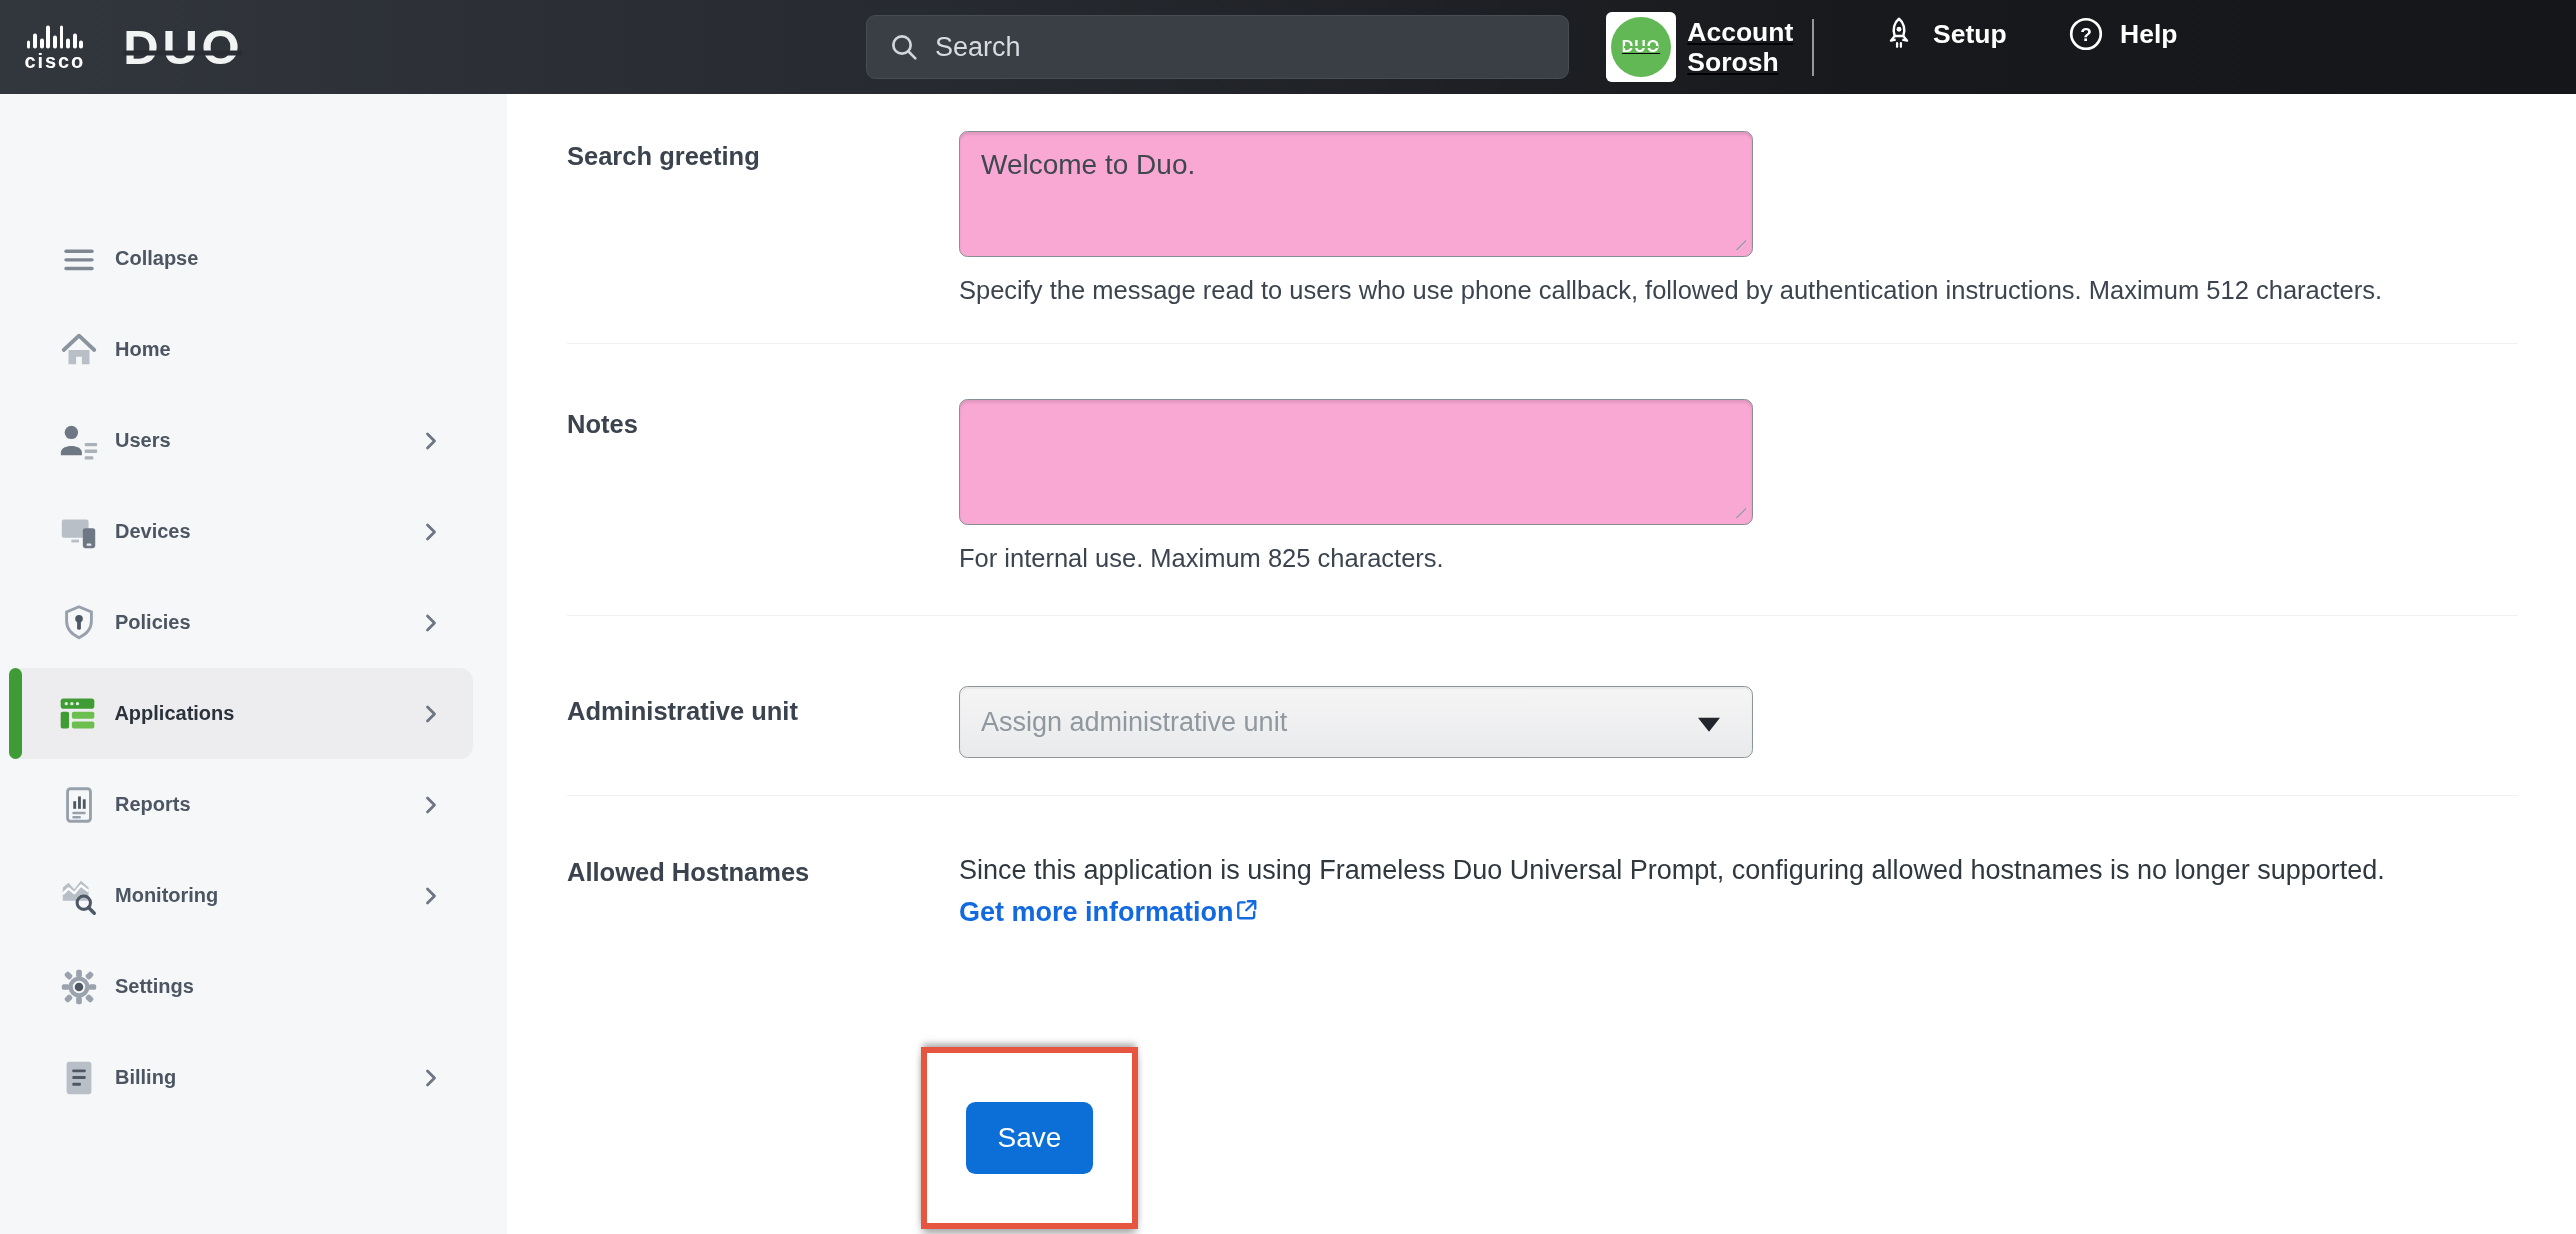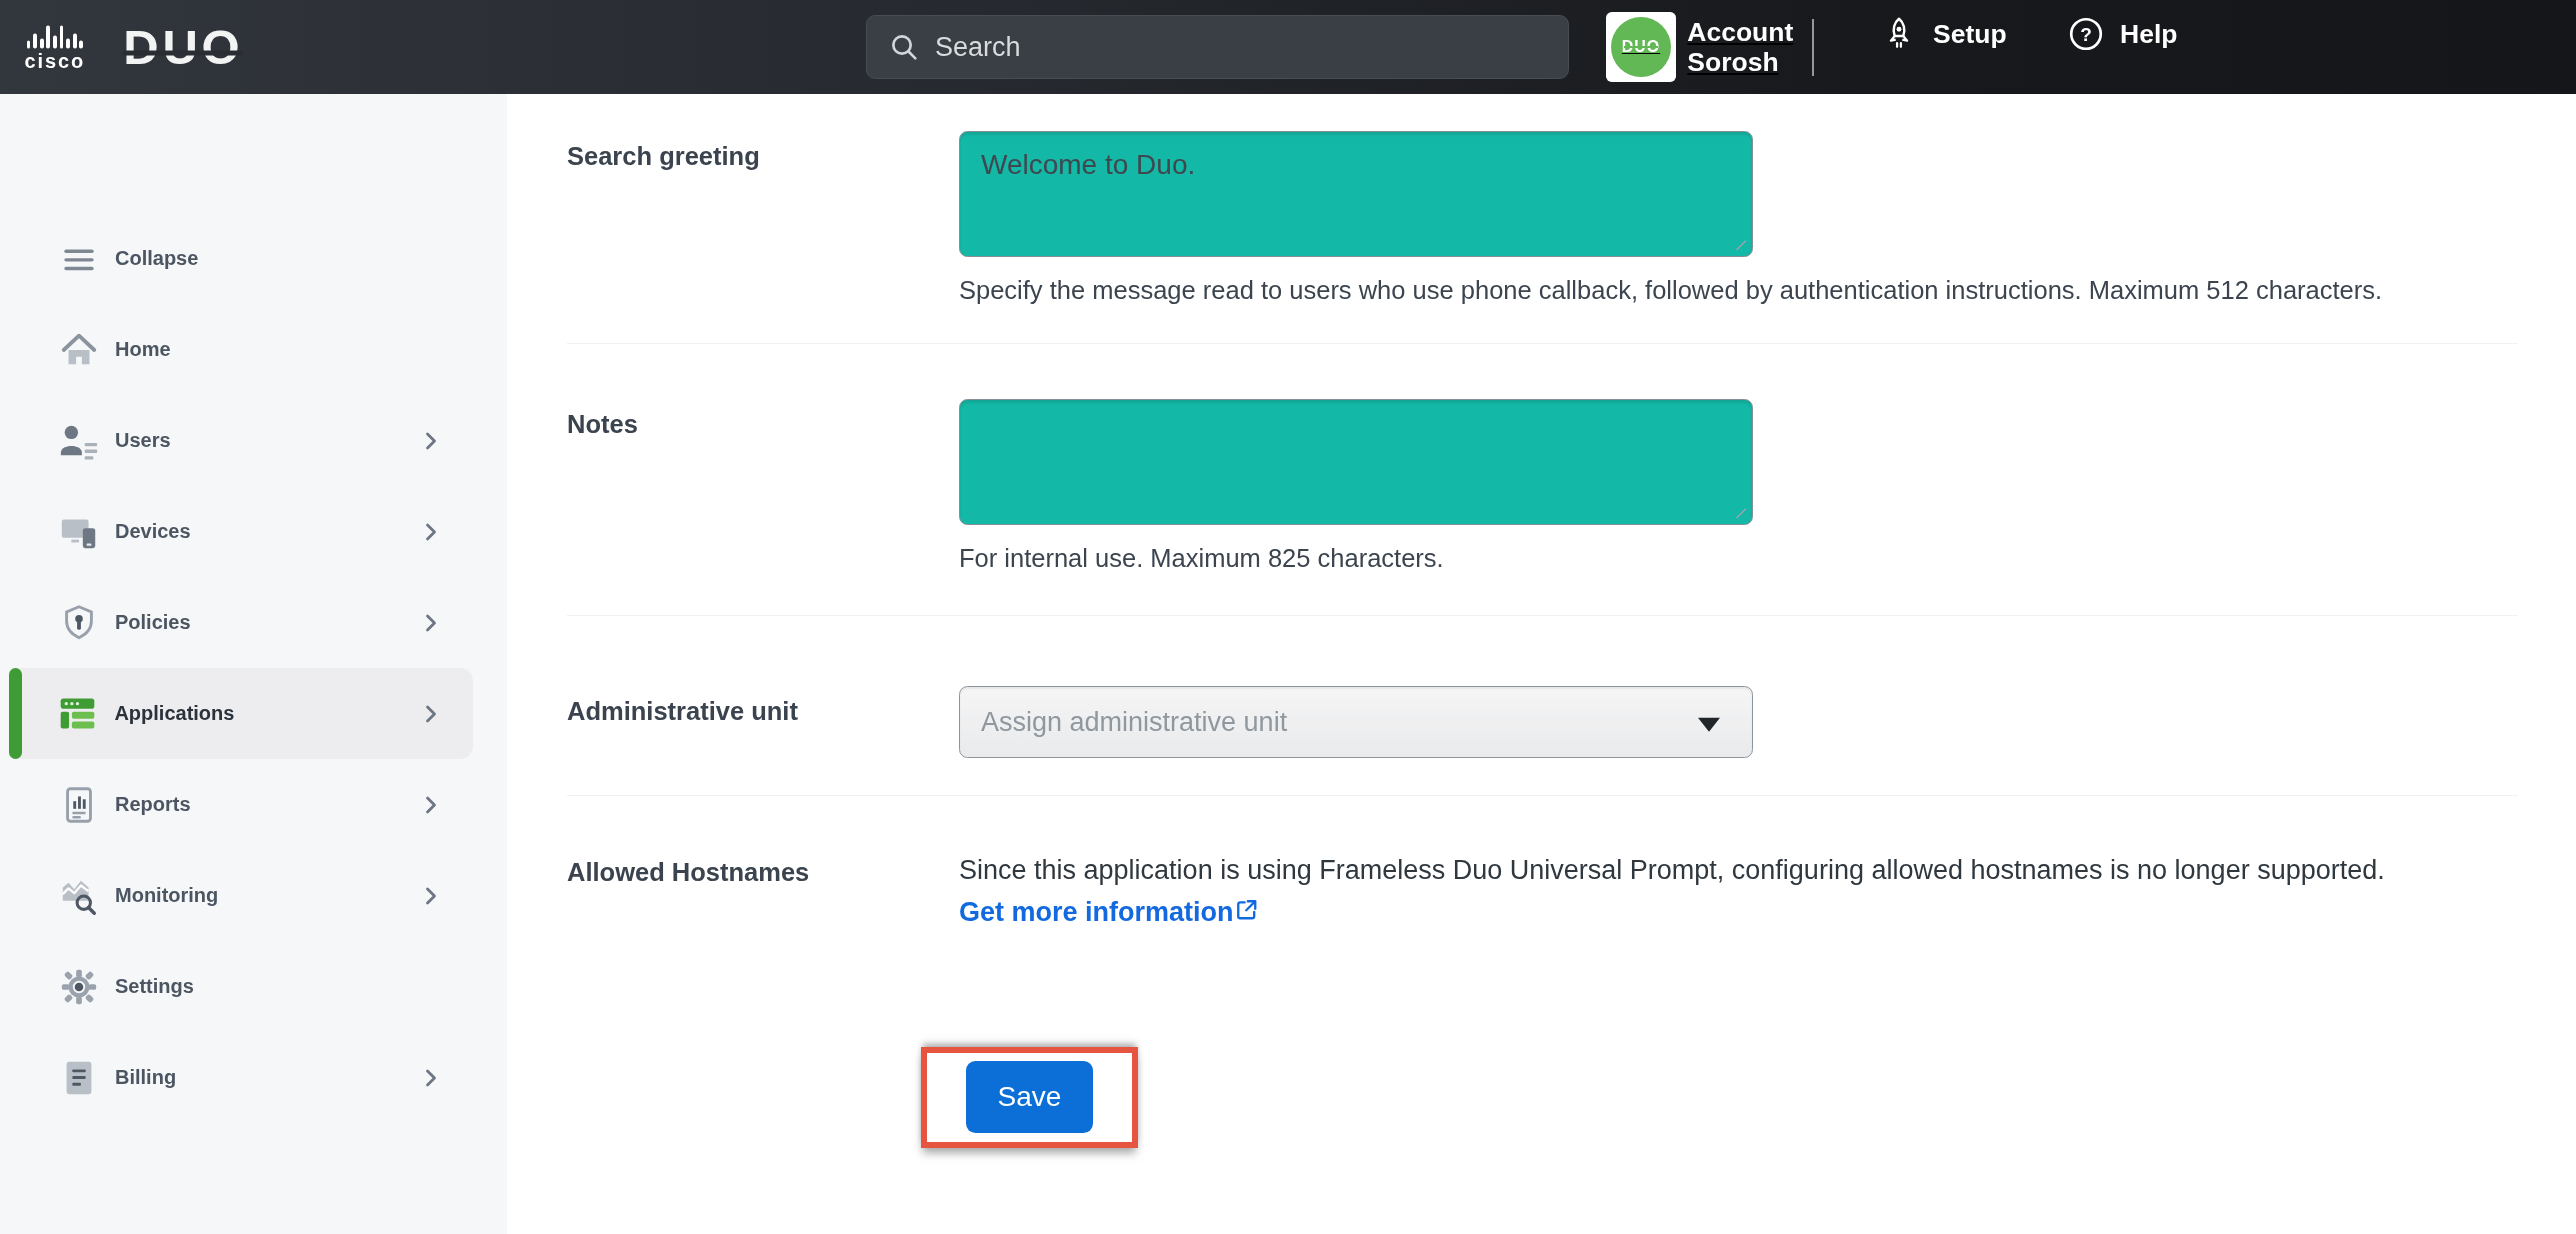--- a/index.html
+++ b/index.html
@@ -74,21 +74,21 @@
     background:var(--accent_green);border-radius:6.6px;
   }
 
   .content{flex:1;background:#fff;padding:37px 0 0 60px;position:relative;}
   .frow{display:flex;}
   .flabel{width:392px;flex:0 0 392px;padding-top:11.3px;font-size:25.5px;font-weight:bold;color:#3a434e;}
   .ffield{width:1550px;}
   .ta-wrap{position:relative;width:794px;height:126px;}
   .ta-wrap textarea{
     width:794px;height:126px;resize:none;outline:none;
-    border:1.9px solid #878f96;border-radius:8.5px;background:#14b8a6;
+    border:1.9px solid #878f96;border-radius:8.5px;background:#f9a8d4;
     box-shadow:inset 0 2.8px 2.8px rgba(0,0,0,.10);
     padding:17px 21px;font-family:"Liberation Sans",sans-serif;font-size:28px;color:#3f474f;
   }
   .grip{
     position:absolute;right:6.6px;bottom:6.6px;width:19px;height:19px;
     background:repeating-linear-gradient(-45deg,transparent 0 5.7px,#99a1a9 5.7px 7.6px,transparent 7.6px 12.3px);
     clip-path:polygon(100% 0,100% 100%,0 100%);
   }
   .help-text{margin-top:19px;font-size:25.5px;color:#3c454f;}
   .divider{border:none;border-top:1.9px solid #f0f1f3;width:1951px;}
@@ -106,21 +106,21 @@
   .caret{
     position:absolute;right:32px;top:50%;transform:translateY(-30%);
     width:0;height:0;border-left:11.3px solid transparent;border-right:11.3px solid transparent;
     border-top:14px solid #20262c;
   }
 
   .hostnames-text{font-size:27px;color:#30383f;padding-top:7.6px;}
   .info-link{display:inline-flex;align-items:flex-start;gap:0;margin-top:11.3px;color:var(--link_blue);font-size:27px;font-weight:bold;text-decoration:none;cursor:pointer;}
 
   .annotation{
-    margin-top:119px;margin-left:354px;width:217px;height:101px;
+    margin-top:119px;margin-left:354px;width:217px;height:182px;
     border:6.6px solid var(--annotation_red);background:#fff;
     box-shadow:0 -4.7px 6.6px -1.9px rgba(95,95,95,.55),0 6.6px 8.5px -1.9px rgba(95,95,95,.55);
     display:flex;align-items:center;justify-content:center;
   }
   .save-btn{
     width:127px;height:72px;border:none;border-radius:9.4px;
     background:var(--save_blue);color:#fff;font-size:28px;font-family:"Liberation Sans",sans-serif;
     cursor:pointer;
   }
 </style>

